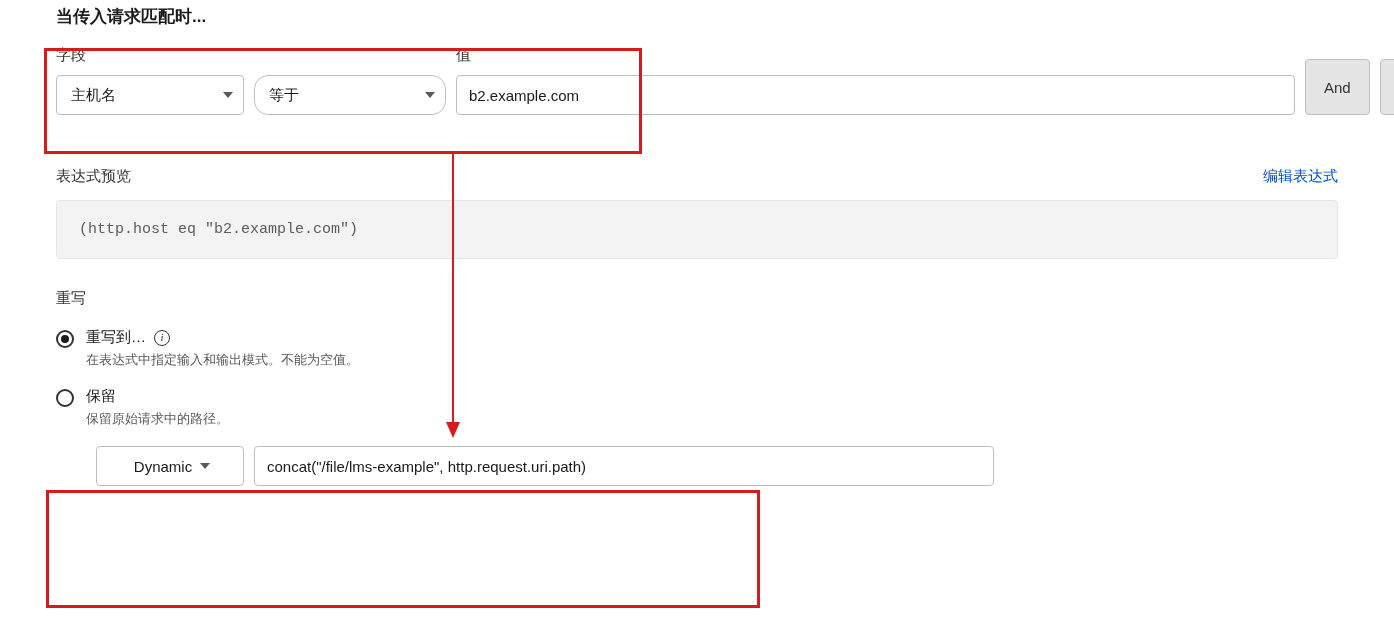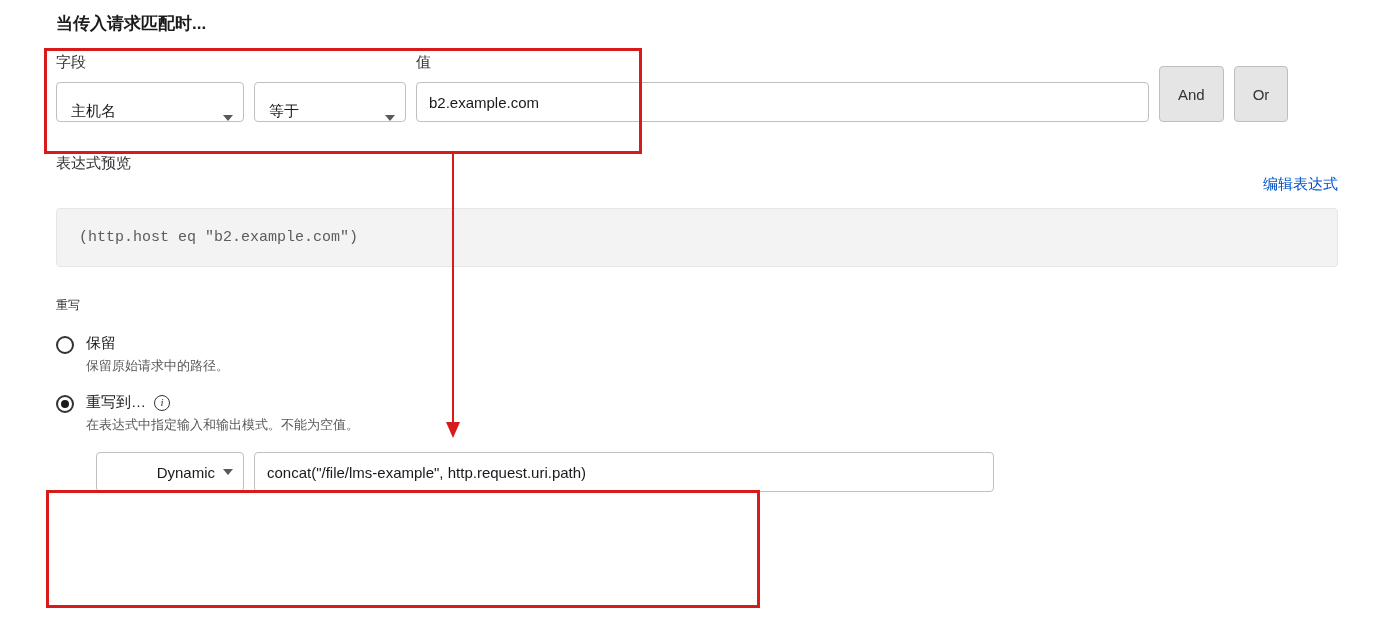--- a/index.html
+++ b/index.html
@@ -8,75 +8,75 @@
     padding: 0;
     background: #ffffff;
     font-family: -apple-system, BlinkMacSystemFont, "Segoe UI", "PingFang SC", "Microsoft YaHei", sans-serif;
     font-size: 15px;
     color: #1a1a1a;
     width: 1394px;
     height: 621px;
     position: relative;
   }
   .page {
-    padding: 12px 56px 0 56px;
+    padding: 5px 56px 0 56px;
   }
   .heading {
     font-size: 17px;
     font-weight: 600;
     color: #1a1a1a;
     margin-bottom: 18px;
   }
   .rule-row {
     display: flex;
     align-items: flex-end;
     gap: 10px;
-    margin-bottom: 32px;
+    margin-bottom: 52px;
   }
   .field-group {
     display: flex;
     flex-direction: column;
   }
   .field-label {
     font-size: 15px;
     color: #333;
     margin-bottom: 10px;
     font-weight: 400;
   }
   .select {
     height: 40px;
     border: 1px solid #bfbfbf;
     border-radius: 4px;
     background: #ffffff;
     display: flex;
-    align-items: flex-end;
+    align-items: center;
     justify-content: space-between;
     padding: 0 10px 0 14px;
     cursor: pointer;
     font-size: 15px;
     color: #1a1a1a;
   }
   .caret {
     width: 0; height: 0;
     border-left: 5px solid transparent;
     border-right: 5px solid transparent;
     border-top: 6px solid #595959;
     margin-left: 8px;
   }
   .field-w { width: 188px; }
-  .operator-w { width: 152px; }
+  .operator-w { width: 192px; border-radius: 14px; }
   .value-input {
     height: 40px;
     border: 1px solid #bfbfbf;
     border-radius: 4px;
     background: #ffffff;
     padding: 0 12px;
     font-size: 15px;
     color: #1a1a1a;
-    width: 733px;
+    width: 839px;
   }
   .btn {
     height: 56px;
     border: 1px solid #bfbfbf;
     border-radius: 4px;
     background: #e5e5e5;
     padding: 0 18px;
     font-size: 15px;
     color: #333;
     cursor: pointer;
@@ -103,33 +103,33 @@
     width: 18px; height: 284px;
     pointer-events: none;
   }
   .preview-header {
     display: flex;
     justify-content: space-between;
     align-items: flex-start;
     margin-bottom: 14px;
   }
   .preview-title { font-size: 15px; color: #333; }
-  .edit-link { font-size: 15px; color: #0052cc; cursor: pointer; margin-top: 21px; }
+  .edit-link { font-size: 15px; color: #0052cc; cursor: pointer; }
   .preview-box {
     background: #f3f3f3;
     border: 1px solid #e6e6e6;
     border-radius: 4px;
     padding: 20px 22px;
     font-family: "SimSun", "Courier New", monospace;
     font-size: 15px;
     color: #5c5c5c;
     margin-bottom: 30px;
   }
   .subhead {
-    font-size: 12px;
+    font-size: 15px;
     color: #333;
     margin-bottom: 20px;
     margin-top: 6px;
     font-weight: 400;
   }
   .radio-row {
     display: flex;
     align-items: flex-start;
     gap: 12px;
     margin-bottom: 18px;
@@ -168,21 +168,21 @@
     margin-top: 14px;
   }
   .dynamic-select {
     width: 148px;
     height: 40px;
     border: 1px solid #bfbfbf;
     border-radius: 4px;
     background: #ffffff;
     display: flex;
     align-items: center;
-    justify-content: flex-end;
+    justify-content: center;
     padding: 0 10px 0 14px;
     cursor: pointer;
     font-size: 15px;
     color: #1a1a1a;
   }
   .rewrite-input {
     height: 40px;
     width: 740px;
     border: 1px solid #bfbfbf;
     border-radius: 4px;
@@ -227,37 +227,37 @@
 
   <div class="preview-header">
     <div class="preview-title">表达式预览</div>
     <div class="edit-link">编辑表达式</div>
   </div>
   <div class="preview-box">(http.host eq "b2.example.com")</div>
 
   <div class="subhead">重写</div>
 
   <div class="radio-row">
-    <div class="radio"></div>
-    <div class="radio-content">
-      <div class="radio-label-line">
-        <span>保留</span>
-      </div>
-      <div class="radio-help">保留原始请求中的路径。</div>
-    </div>
-  </div>
-
-  <div class="radio-row">
     <div class="radio checked"></div>
     <div class="radio-content">
       <div class="radio-label-line">
         <span>重写到…</span>
         <span class="info-icon">i</span>
       </div>
       <div class="radio-help">在表达式中指定输入和输出模式。不能为空值。</div>
+    </div>
+  </div>
+
+  <div class="radio-row">
+    <div class="radio"></div>
+    <div class="radio-content">
+      <div class="radio-label-line">
+        <span>保留</span>
+      </div>
+      <div class="radio-help">保留原始请求中的路径。</div>
     </div>
   </div>
 
   <div class="rewrite-inputs">
     <div class="dynamic-select">
       <span>Dynamic</span>
       <span class="caret"></span>
     </div>
     <input class="rewrite-input" value="concat(&quot;/file/lms-example&quot;, http.request.uri.path)" style="">
   </div>

